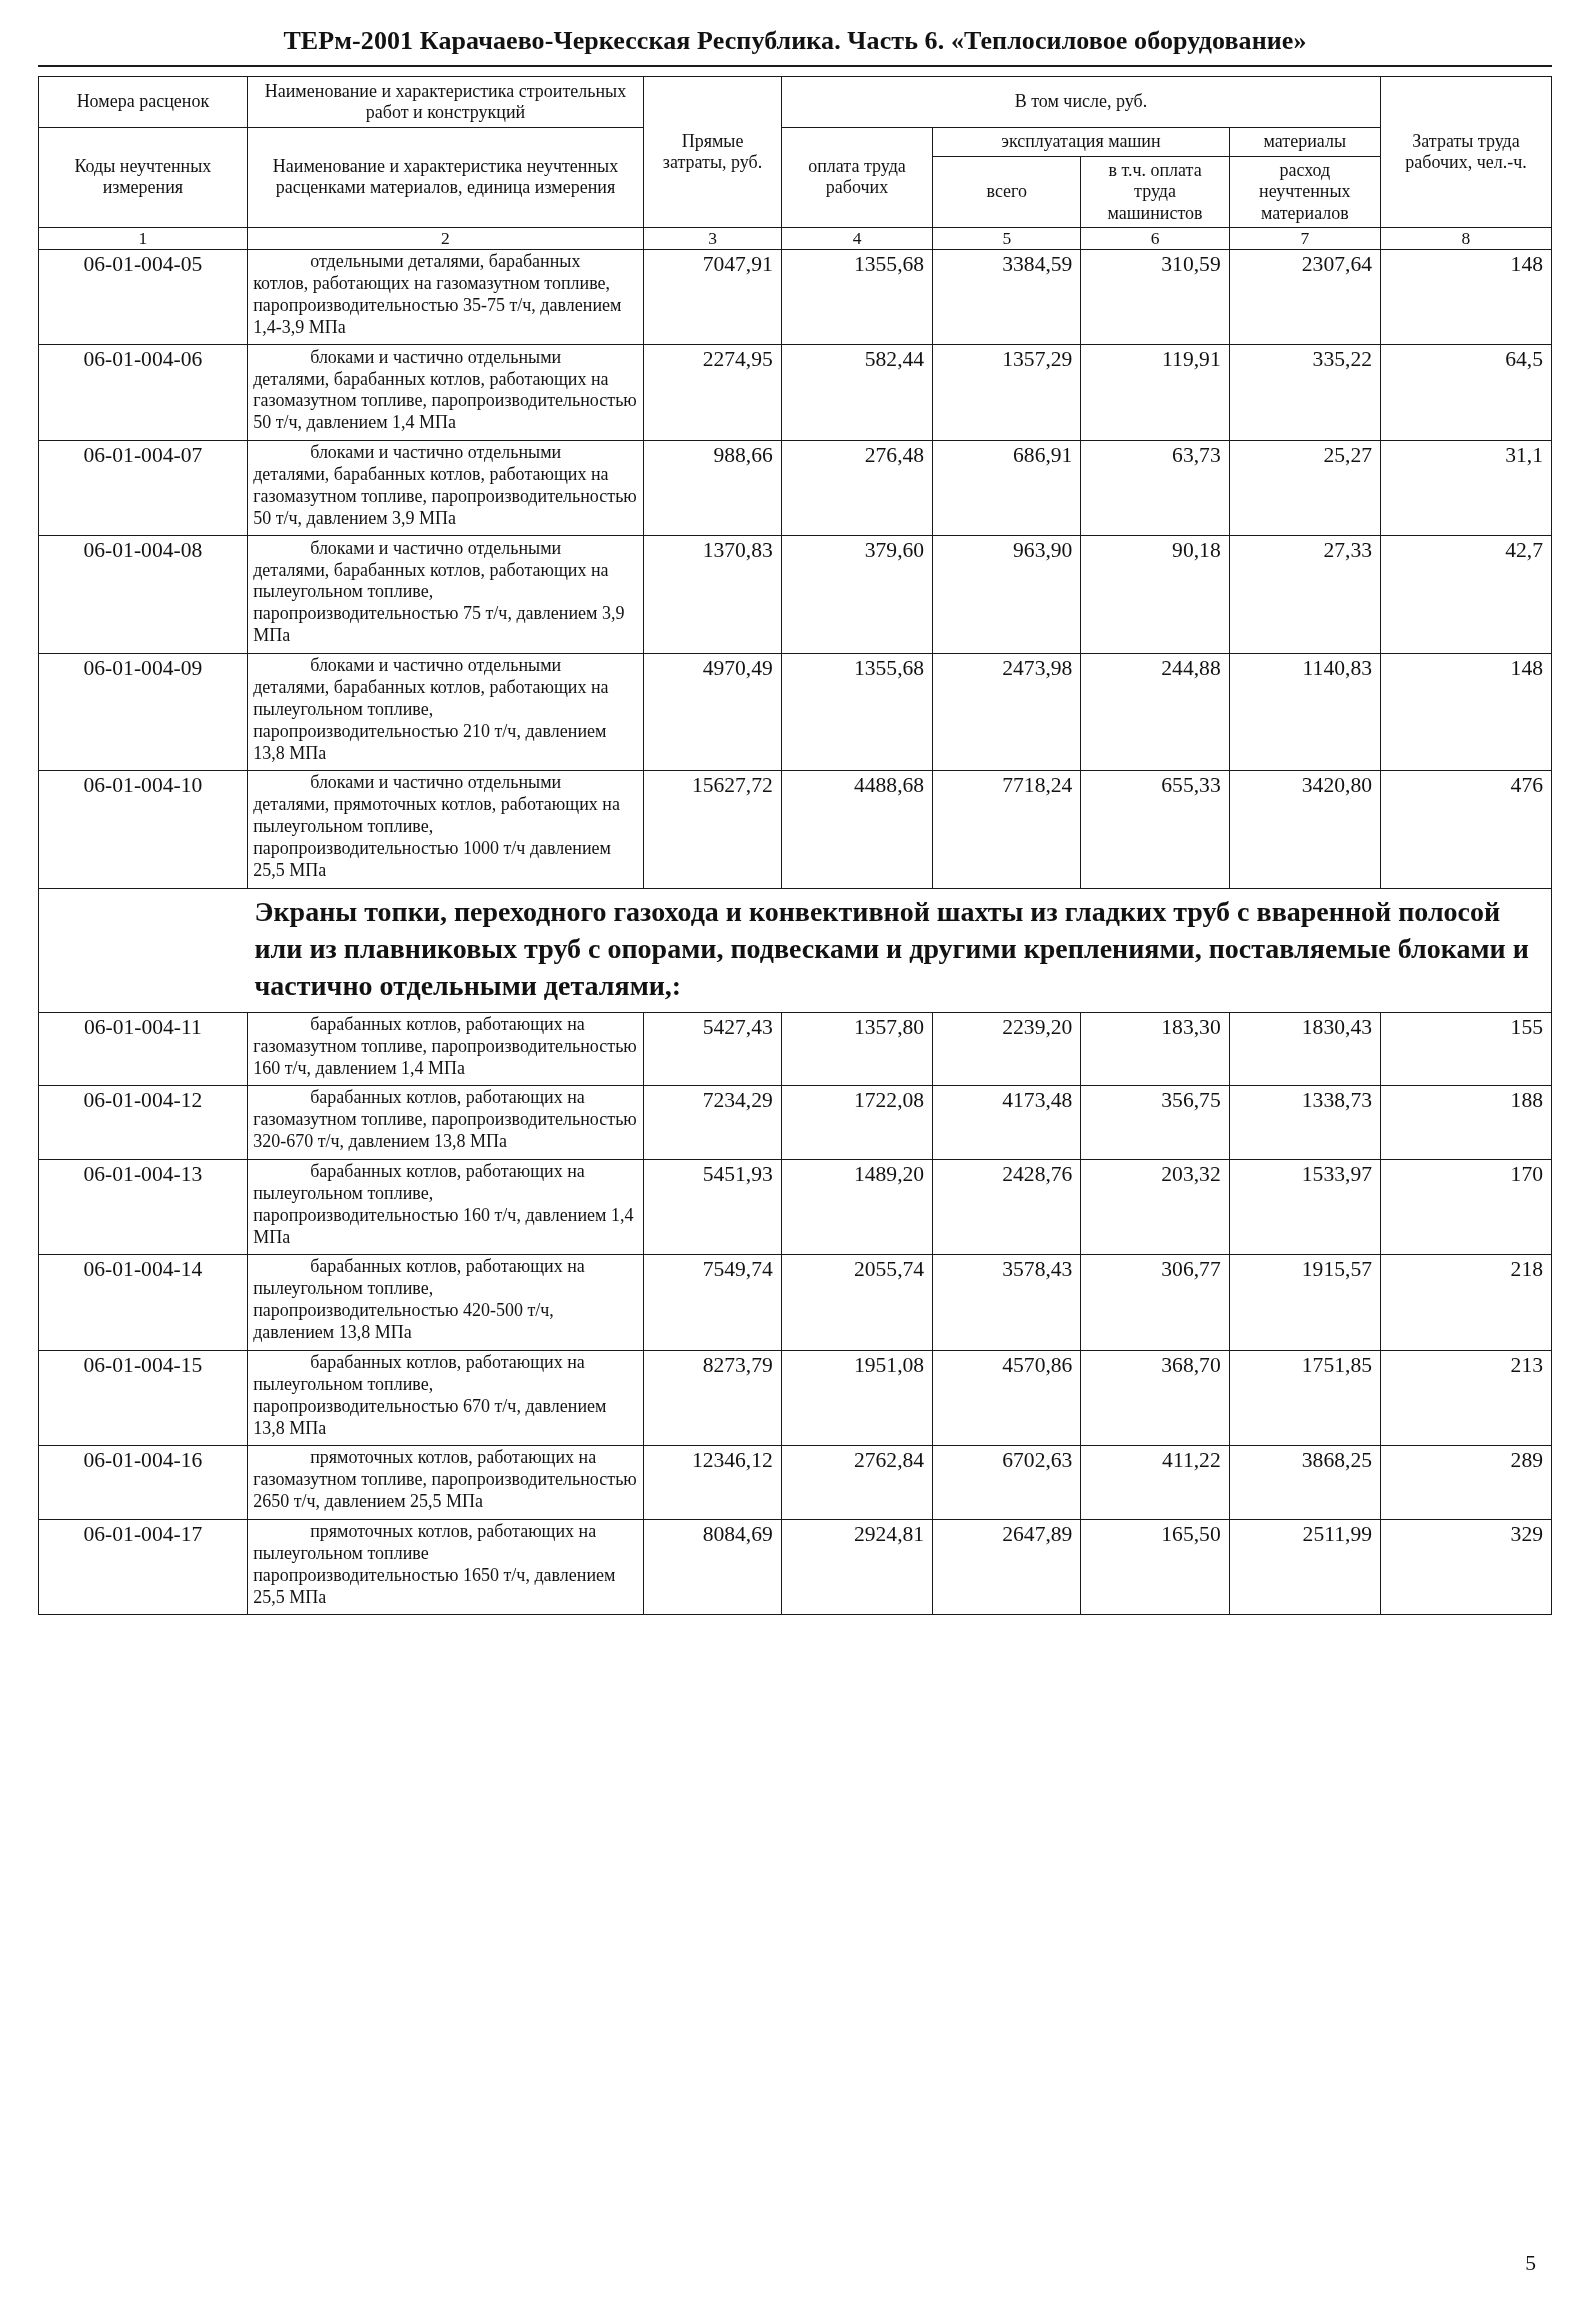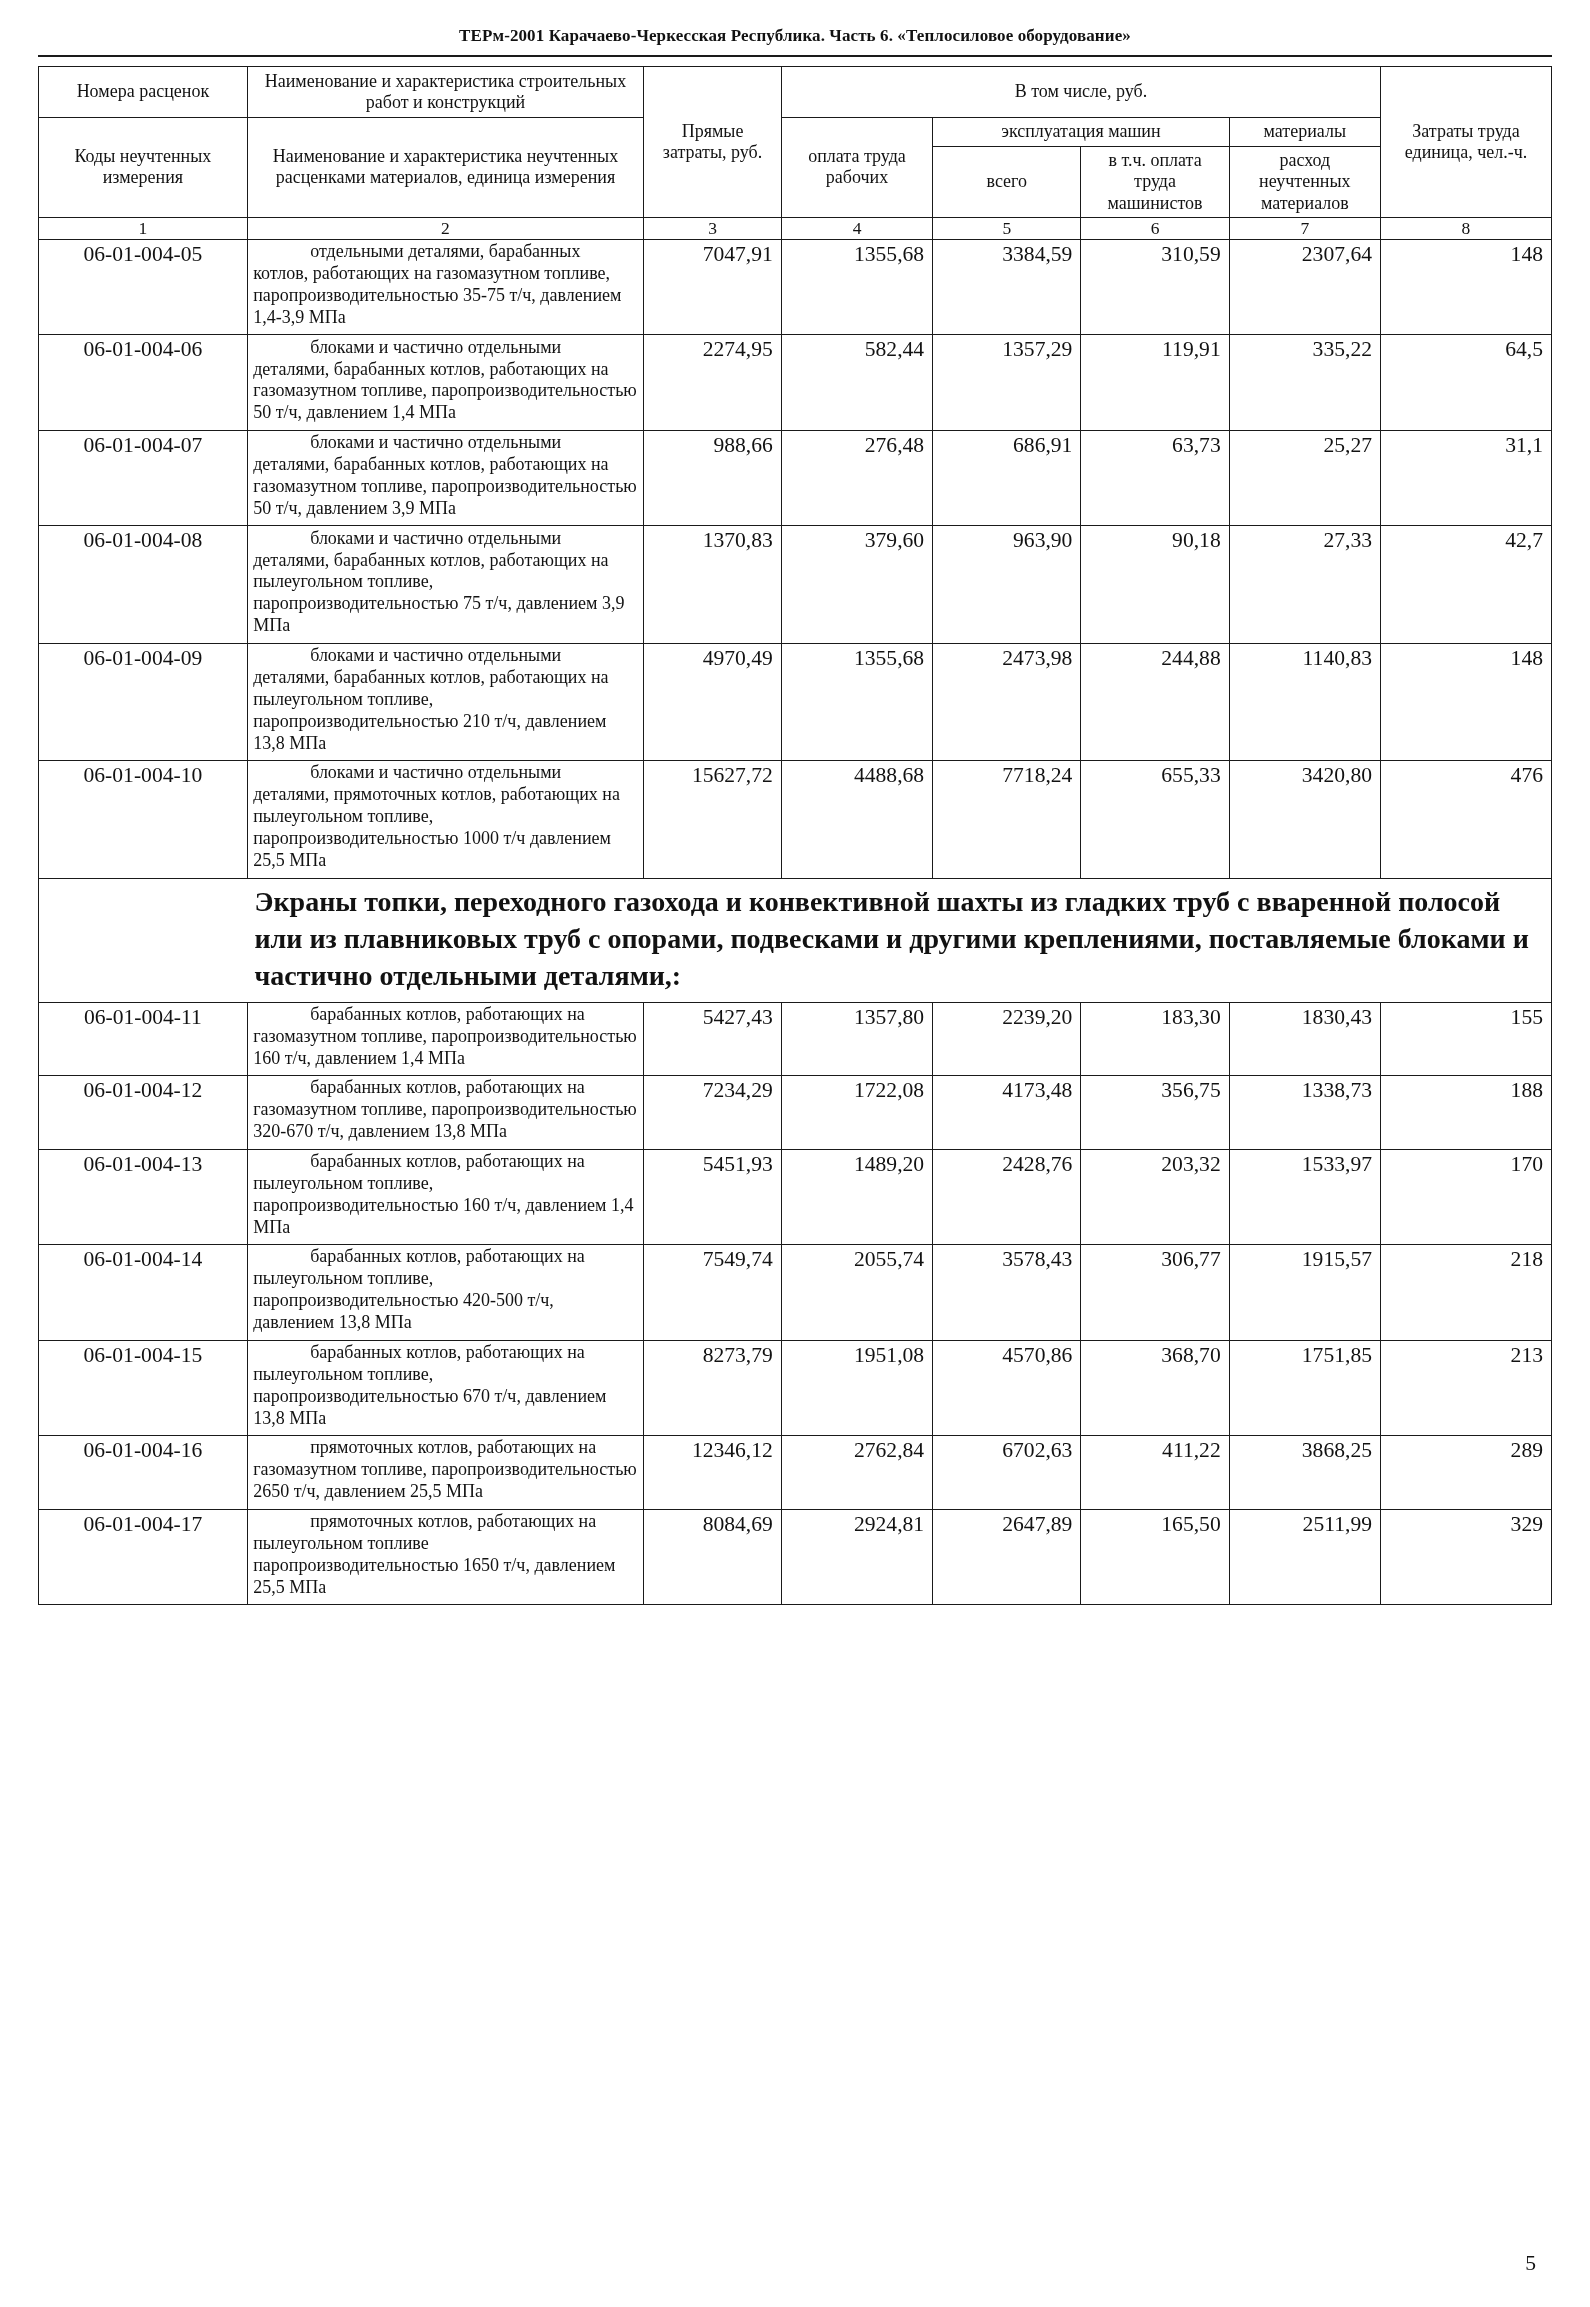--- a/index.html
+++ b/index.html
@@ -14,21 +14,21 @@
     min-height: 2307px;
     margin: 0 auto;
     padding: 25.6px 38px 31px 38px;
     display: flex;
     flex-direction: column;
     background: #ffffff;
   }
   .doc-header {
     text-align: center;
     font-weight: bold;
-    font-size: 17px;
+    font-size: 26px;
     letter-spacing: 0.1px;
     padding-bottom: 9.4px;
     border-bottom: 2px solid #1a1a1a;
     margin-bottom: 9.4px;
   }
   table.rates {
     width: 100%;
     border-collapse: collapse;
     table-layout: fixed;
   }
@@ -102,21 +102,21 @@
       <col style="width:9.8%">
       <col style="width:10.0%">
       <col style="width:11.3%">
     </colgroup>
     <thead>
       <tr>
         <td>Номера расценок</td>
         <td>Наименование и характеристика строительных работ и конструкций</td>
         <td rowspan="3">Прямые затраты, руб.</td>
         <td colspan="4">В том числе, руб.</td>
-        <td rowspan="3">Затраты труда единица, чел.-ч.</td>
+        <td rowspan="3">Затраты труда рабочих, чел.-ч.</td>
       </tr>
       <tr>
         <td rowspan="2">Коды неучтенных измерения</td>
         <td rowspan="2">Наименование и характеристика неучтенных расценками материалов, единица измерения</td>
         <td rowspan="2">оплата труда рабочих</td>
         <td colspan="2">эксплуатация машин</td>
         <td>материалы</td>
       </tr>
       <tr>
         <td>всего</td>

